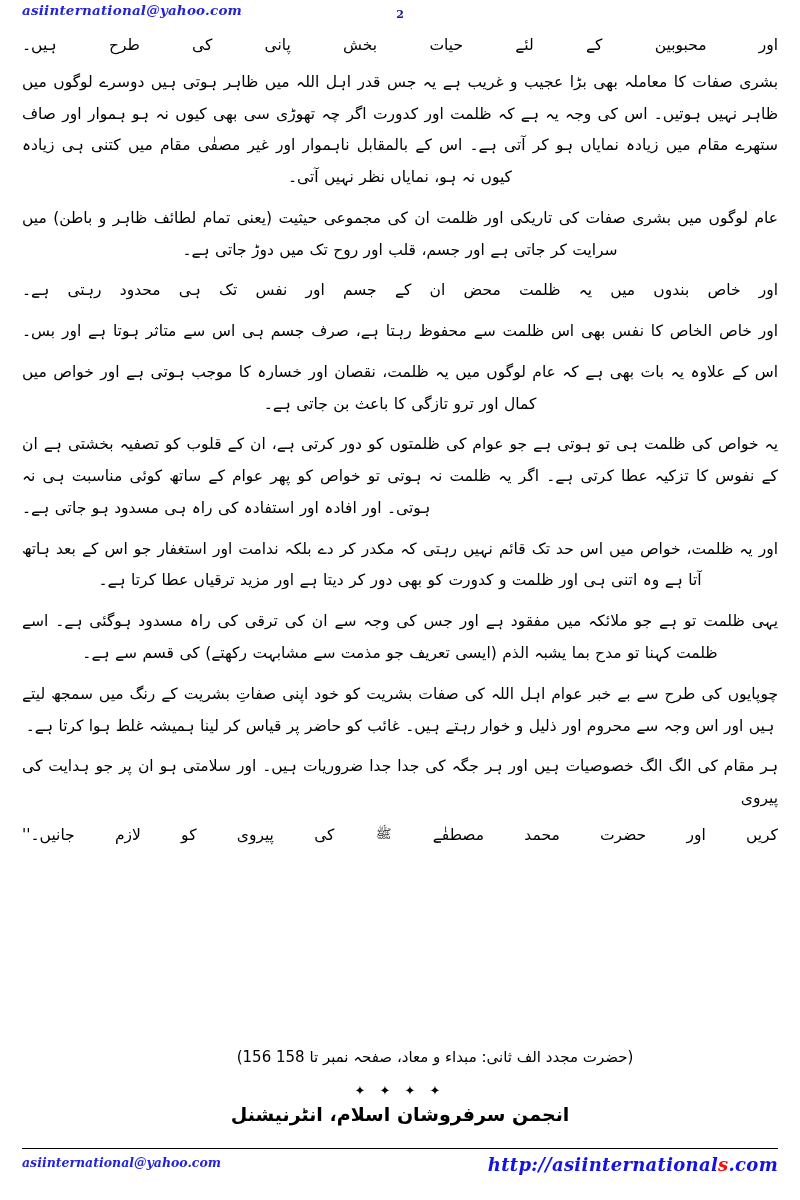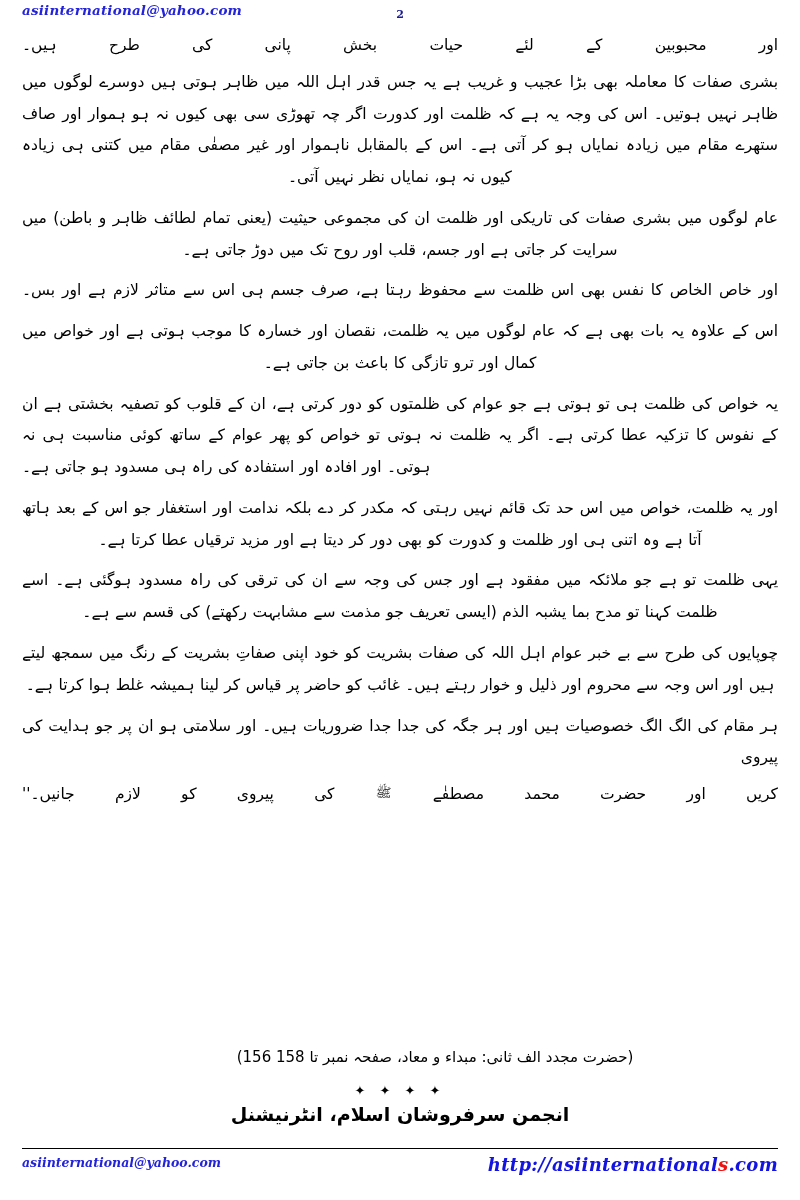--- a/index.html
+++ b/index.html
@@ -207,22 +207,23 @@
   </div>
 
   <div class="content">
 
     <p class="para single-center tight">اور محبوبین کے لئے حیات بخش پانی کی طرح ہیں۔</p>
 
     <p class="para last-center">بشری صفات کا معاملہ بھی بڑا عجیب و غریب ہے یہ جس قدر اہل اللہ میں ظاہر ہوتی ہیں دوسرے لوگوں میں ظاہر نہیں ہوتیں۔ اس کی وجہ یہ ہے کہ ظلمت اور کدورت اگر چہ تھوڑی سی بھی کیوں نہ ہو ہموار اور صاف ستھرے مقام میں زیادہ نمایاں ہو کر آتی ہے۔ اس کے بالمقابل ناہموار اور غیر مصفٰی مقام میں کتنی ہی زیادہ کیوں نہ ہو، نمایاں نظر نہیں آتی۔</p>
 
     <p class="para last-center">عام لوگوں میں بشری صفات کی تاریکی اور ظلمت  ان کی مجموعی حیثیت (یعنی تمام لطائف ظاہر و باطن) میں سرایت کر جاتی ہے اور جسم، قلب اور روح تک میں دوڑ جاتی ہے۔</p>
 
-
-    <p class="para single-center">اور خاص الخاص کا نفس بھی اس ظلمت سے محفوظ رہتا ہے، صرف جسم ہی اس سے متاثر لازم ہے اور بس۔</p>
+    <p class="para single-center">اور خاص بندوں میں یہ ظلمت محض ان کے جسم اور نفس تک ہی محدود رہتی ہے۔</p>
+
+    <p class="para single-center">اور خاص الخاص کا نفس بھی اس ظلمت سے محفوظ رہتا ہے، صرف جسم ہی اس سے متاثر ہوتا ہے اور بس۔</p>
 
     <p class="para last-center">اس کے علاوہ یہ بات بھی ہے کہ عام لوگوں میں یہ ظلمت،  نقصان اور خسارہ کا موجب ہوتی ہے اور خواص میں کمال اور ترو تازگی کا باعث بن جاتی ہے۔</p>
 
     <p class="para align-left-last">یہ خواص کی ظلمت ہی تو ہوتی ہے جو عوام کی ظلمتوں کو دور کرتی ہے، ان کے قلوب کو تصفیہ بخشتی ہے ان کے نفوس کا تزکیہ عطا کرتی ہے۔ اگر یہ ظلمت نہ ہوتی تو خواص کو پھر عوام کے ساتھ کوئی مناسبت ہی نہ ہوتی۔ اور افادہ اور استفادہ کی راہ ہی مسدود ہو جاتی ہے۔</p>
 
     <p class="para last-center">اور یہ ظلمت، خواص میں اس حد تک قائم نہیں رہتی کہ مکدر کر دے بلکہ ندامت اور استغفار جو اس کے بعد ہاتھ آتا ہے وہ اتنی ہی اور ظلمت و کدورت کو بھی دور کر دیتا ہے اور مزید ترقیاں عطا کرتا ہے۔</p>
 
     <p class="para last-center">یہی ظلمت تو ہے جو ملائکہ میں مفقود ہے اور جس کی وجہ سے ان کی ترقی کی راہ مسدود ہوگئی ہے۔ اسے ظلمت کہنا تو مدح بما یشبہ الذم (ایسی تعریف جو مذمت سے مشابہت رکھتے)  کی قسم سے ہے۔</p>
 
     <p class="para last-center">چوپایوں کی طرح سے بے خبر عوام اہل اللہ کی صفات بشریت کو خود اپنی صفاتِ بشریت کے رنگ میں سمجھ لیتے ہیں اور اس وجہ سے محروم اور ذلیل و خوار رہتے ہیں۔ غائب کو حاضر پر قیاس کر لینا ہمیشہ غلط ہوا کرتا ہے۔</p>

